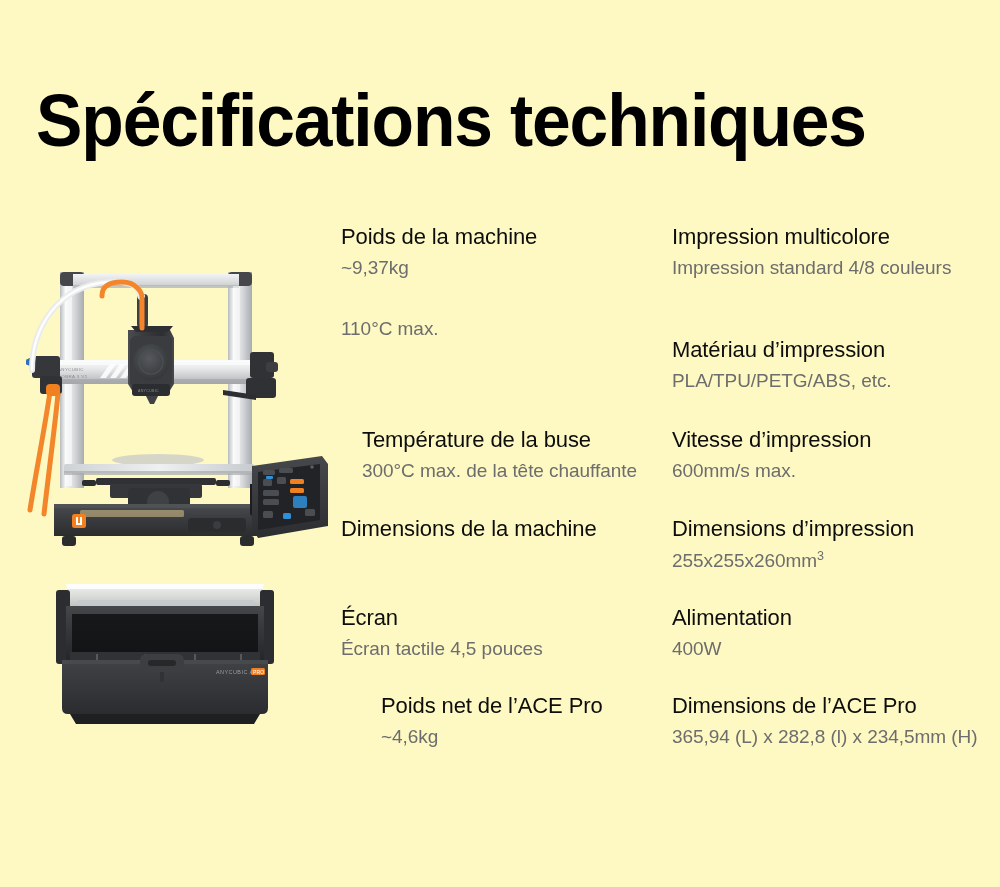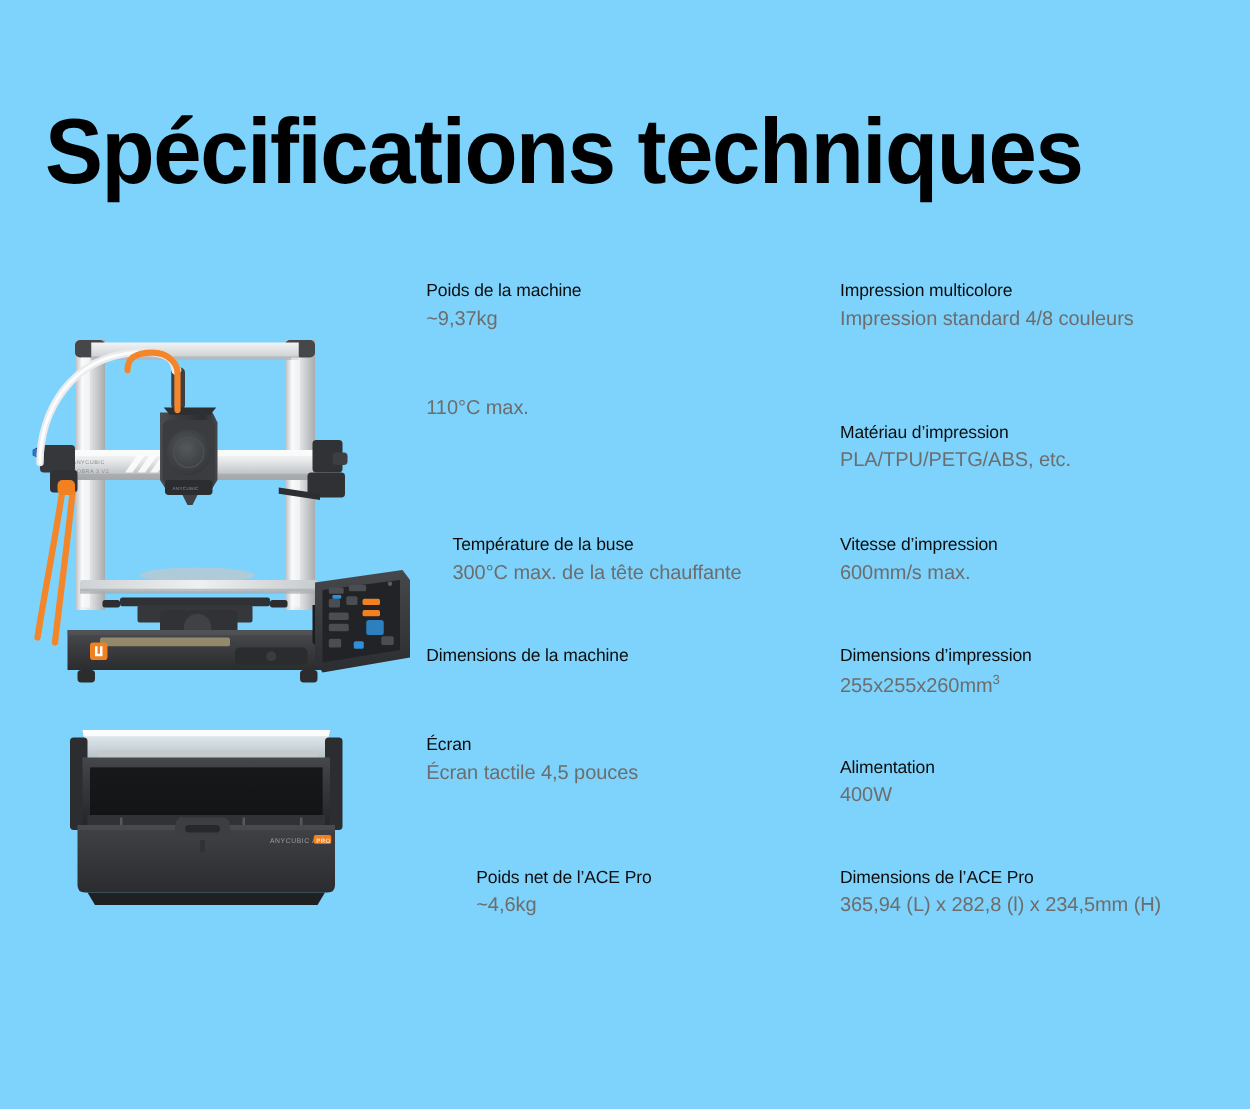--- a/index.html
+++ b/index.html
@@ -10,21 +10,21 @@
     height: 887px;
     background: #ffffff;
     font-family: "Liberation Sans", "DejaVu Sans", sans-serif;
     overflow: hidden;
   }
 
   #page {
     position: relative;
     width: 1000px;
     height: 887px;
-    background: #7dd3fc;
+    background: #fef9c3;
   }
 
   
   #page-title {
     position: absolute;
     left: 36px;
     top: 84px;
     width: 940px;
     font-family: "Liberation Sans Narrow", "Liberation Sans", sans-serif;
     font-size: 74px;
@@ -42,29 +42,29 @@
     position: absolute;
     top: 224px;
     width: 330px;
   }
   #spec-col-left  { left: 341px; }
   #spec-col-right { left: 672px; }
 
   .spec-item { position: absolute; left: 0; width: 330px; }
 
   .spec-label {
-    font-size: 14px;
+    font-size: 22px;
     font-weight: 400;
     color: #0d0d0d;
     line-height: 1.22;
     letter-spacing: -0.1px;
   }
   .spec-value {
     margin-top: 5px;
-    font-size: 16px;
+    font-size: 19px;
     font-weight: 400;
     color: #6d6d6d;
     line-height: 1.3;
     letter-spacing: -0.05px;
   }
   .spec-value sup { font-size: 0.66em; vertical-align: super; }
 
   
   #printer-illustration {
     position: absolute;
@@ -332,21 +332,21 @@
 
     <div class="spec-item" style="top:203px;margin-left:21px;">
       <div class="spec-label">Température de la buse</div>
       <div class="spec-value">300°C max. de la tête chauffante</div>
     </div>
 
     <div class="spec-item" style="top:292px;">
       <div class="spec-label">Dimensions de la machine</div>
     </div>
 
-    <div class="spec-item" style="top:363px;">
+    <div class="spec-item" style="top:381px;">
       <div class="spec-label">Écran</div>
       <div class="spec-value">Écran tactile 4,5 pouces</div>
     </div>
 
     <div class="spec-item" style="top:469px;margin-left:40px;">
       <div class="spec-label">Poids net de l’ACE Pro</div>
       <div class="spec-value">~4,6kg</div>
     </div>
 
   </div>

